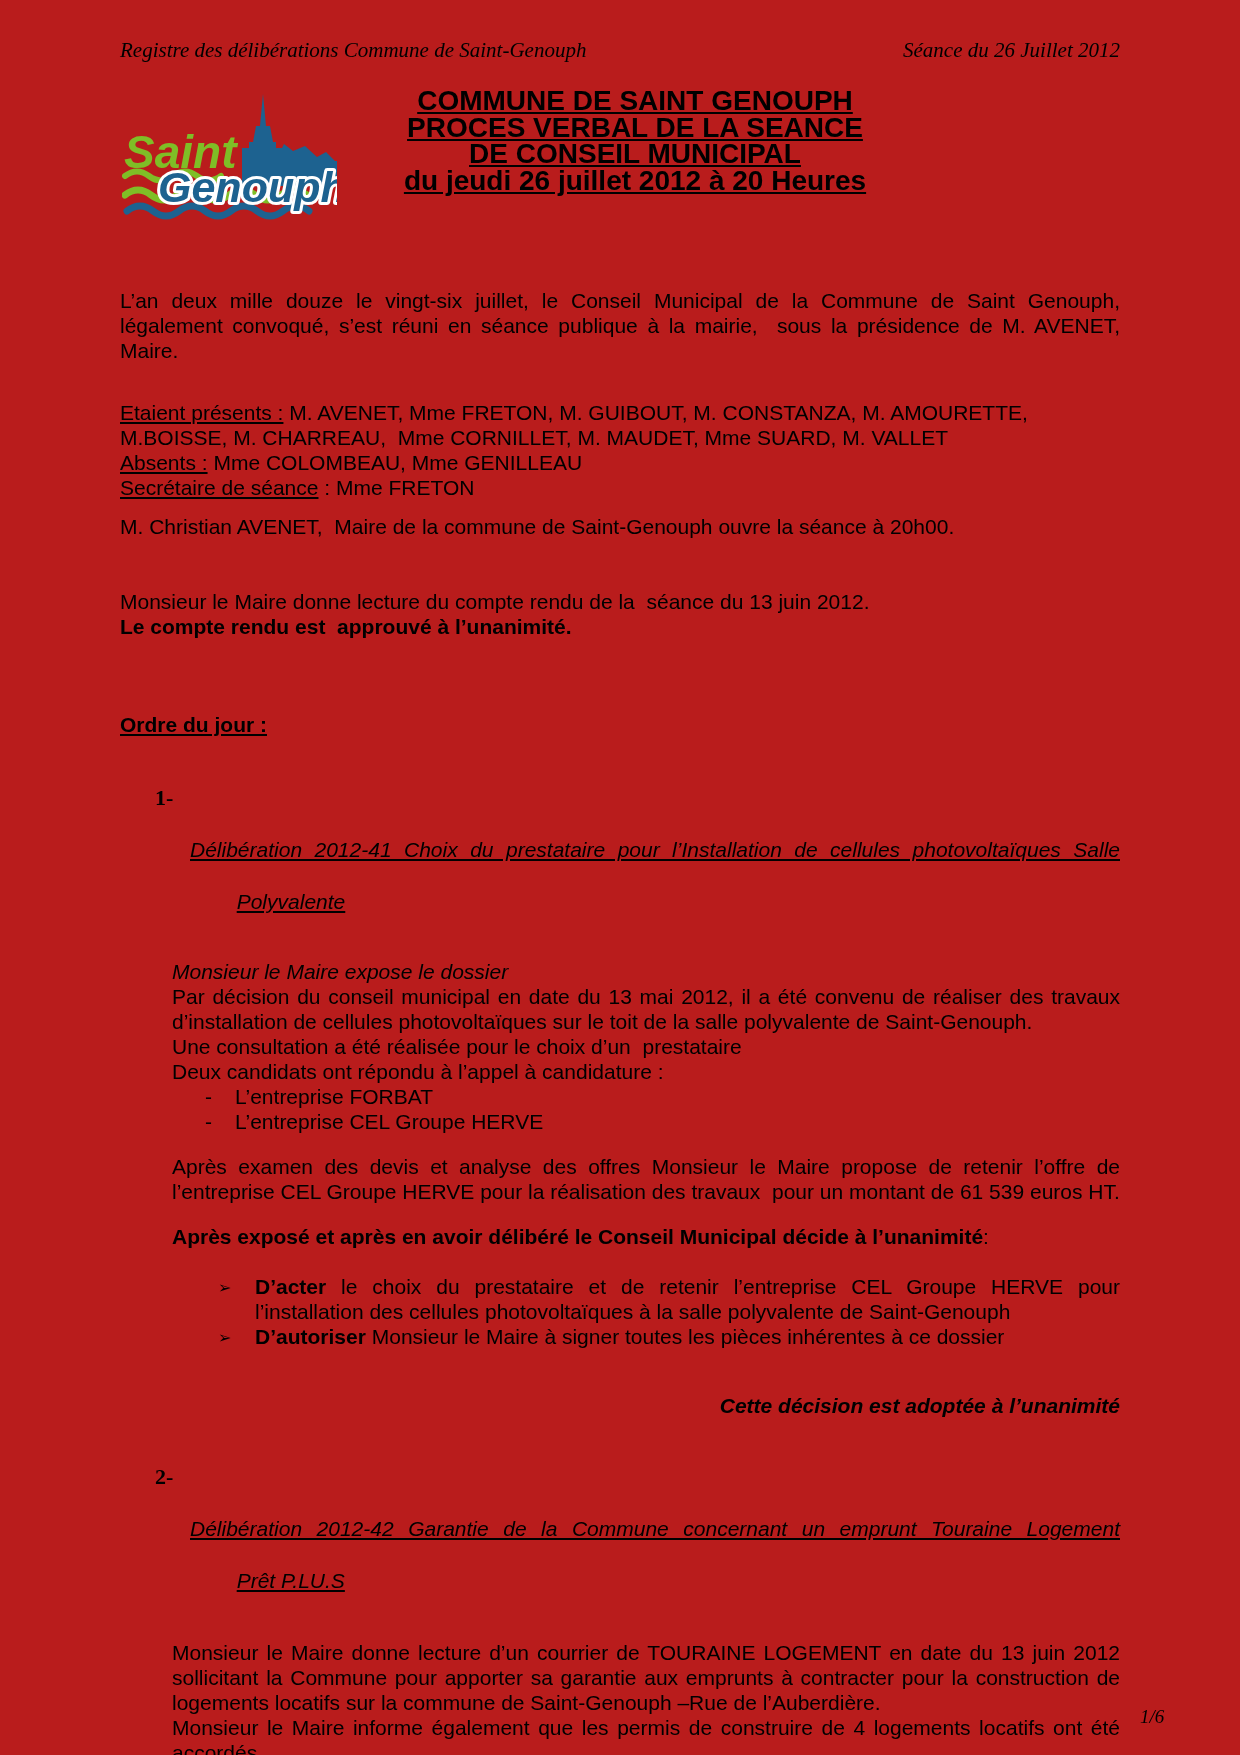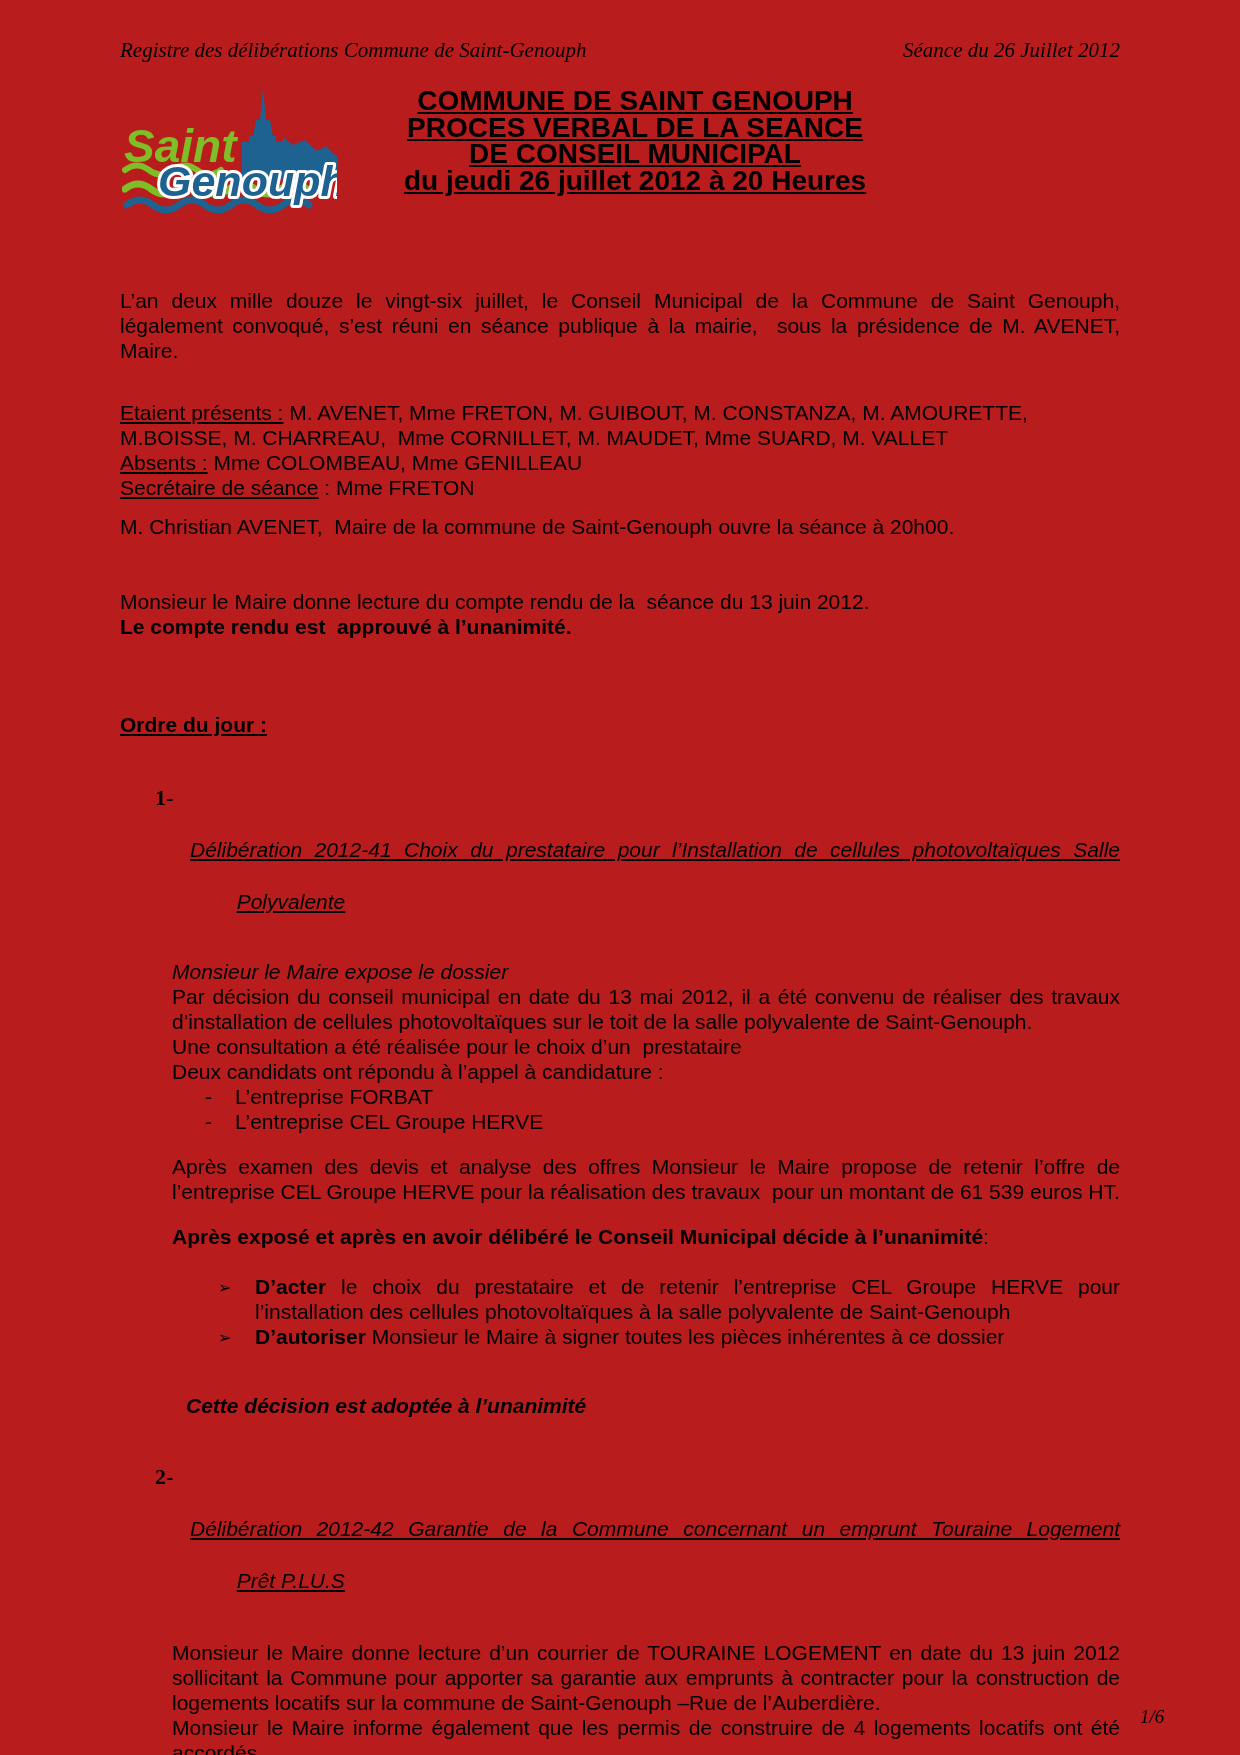--- a/index.html
+++ b/index.html
@@ -10,21 +10,21 @@
     overflow:hidden;
   }
   
   .hdr {
     position:absolute; top:38px; left:120px; width:1000px;
     display:flex; justify-content:space-between;
     font-family:"Liberation Serif", "DejaVu Serif", serif;
     font-style:italic; font-size:21px;
   }
   
-  .logo { position:absolute; top:82px; left:122px; width:215px; height:132px; }
+  .logo { position:absolute; top:88px; left:122px; width:215px; height:132px; }
   
   .title {
     position:absolute; top:88px; left:340px; width:590px;
     text-align:center; font-weight:bold; font-size:28px; line-height:26.5px;
   }
   .title .tl span { text-decoration:underline; }
   
   .bodycol { position:absolute; top:0; left:120px; width:1000px; font-size:21px; line-height:25px; }
   .bodycol p, .t, .head, .lbl { white-space:pre-wrap; }
   .just { text-align:justify; }
@@ -43,21 +43,21 @@
   .head .l2 { display:inline-block; text-decoration:underline;text-align:center; }
   
   .sub { margin-left:52px; }
   
   .dashrow { display:flex; margin-left:85px; }
   .dashrow .dash { flex:none; width:30px; }
   
   .bul { display:flex; margin-left:98px; }
   .bul .g { flex:none; width:37px; font-size:16px; padding-top:1px; }
   .bul .t { flex:1; text-align:justify; }
-  .adopted { margin-left:66px; font-weight:bold; font-style:italic; }
+  .adopted { margin-left:66px; font-weight:bold; font-style:italic;text-align:right; }
   .footer {
     position:absolute; top:1706px; left:1140px;
     font-family:"Liberation Serif", "DejaVu Serif", serif;
     font-style:italic; font-size:19px;
   }
 </style>
 </head>
 <body>
 
 <div class="page">

